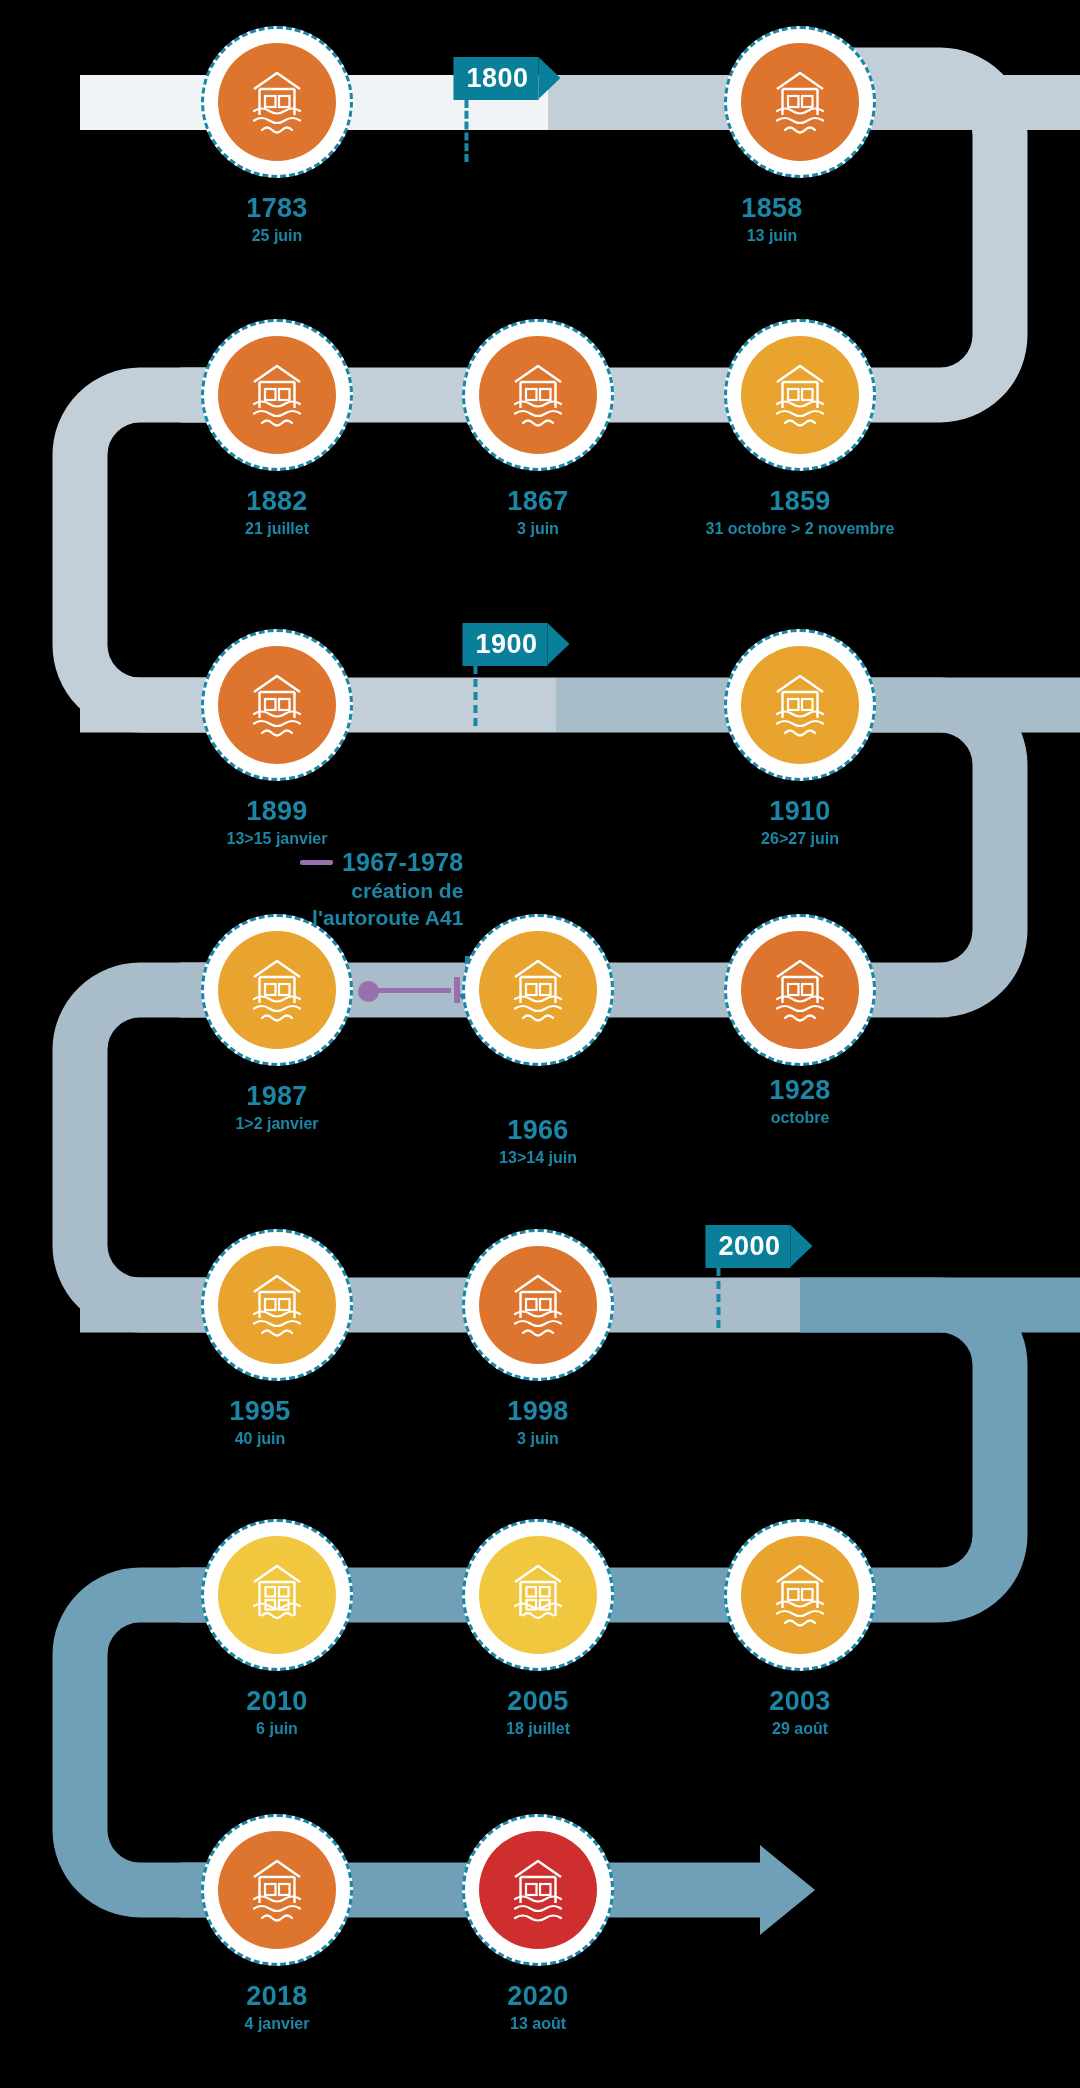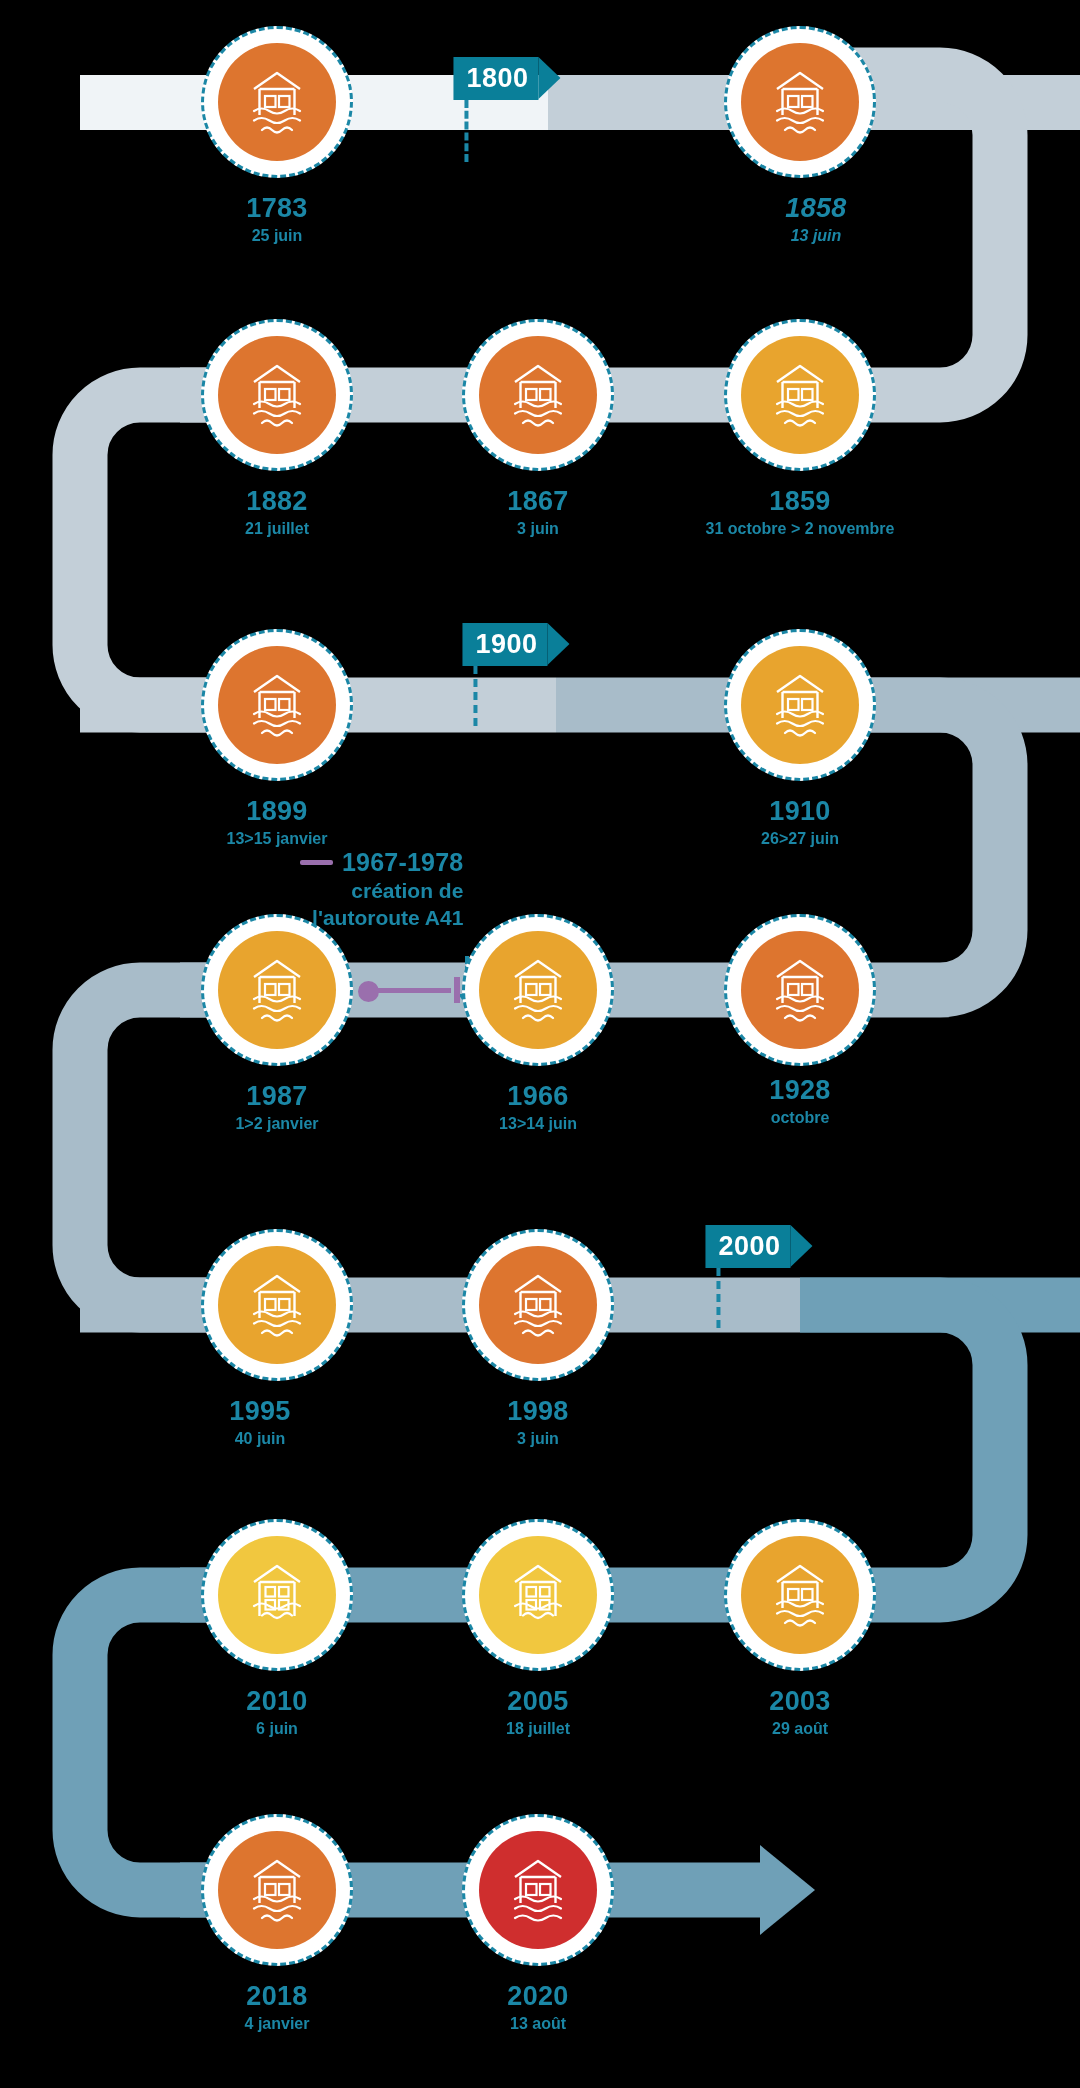--- a/index.html
+++ b/index.html
@@ -465,21 +465,21 @@
   </svg>
           </span>
      </div>
       </div>
     </div>
   <div id="labels">
       <div class="lbl" style="left: 277px; top: 194px;">
         <div class="yr">1783</div>
      <div class="dt">25 juin</div>
       </div>
-      <div class="lbl" style="left: 816px; top: 194px; font-style: italic;">
+      <div class="lbl" style="left: 772px; top: 194px;">
         <div class="yr">1858</div>
      <div class="dt">13 juin</div>
       </div>
       <div class="lbl" style="left: 277px; top: 487px;">
         <div class="yr">1882</div>
      <div class="dt">21 juillet</div>
       </div>
       <div class="lbl" style="left: 538px; top: 487px;">
         <div class="yr">1867</div>
      <div class="dt">3 juin</div>
@@ -493,21 +493,21 @@
      <div class="dt">13&gt;15 janvier</div>
       </div>
       <div class="lbl" style="left: 800px; top: 797px;">
         <div class="yr">1910</div>
      <div class="dt">26&gt;27 juin</div>
       </div>
       <div class="lbl" style="left: 277px; top: 1082px;">
         <div class="yr">1987</div>
      <div class="dt">1&gt;2 janvier</div>
       </div>
-      <div class="lbl" style="left: 538px; top: 1082px;">
+      <div class="lbl" style="left: 538px; top: 1116px;">
         <div class="yr">1966</div>
      <div class="dt">13&gt;14 juin</div>
       </div>
       <div class="lbl" style="left: 800px; top: 1076px; text-align: center;">
         <div class="yr">1928</div>
      <div class="dt">octobre</div>
       </div>
       <div class="lbl" style="left: 260px; top: 1397px;">
         <div class="yr">1995</div>
      <div class="dt">40 juin</div>

